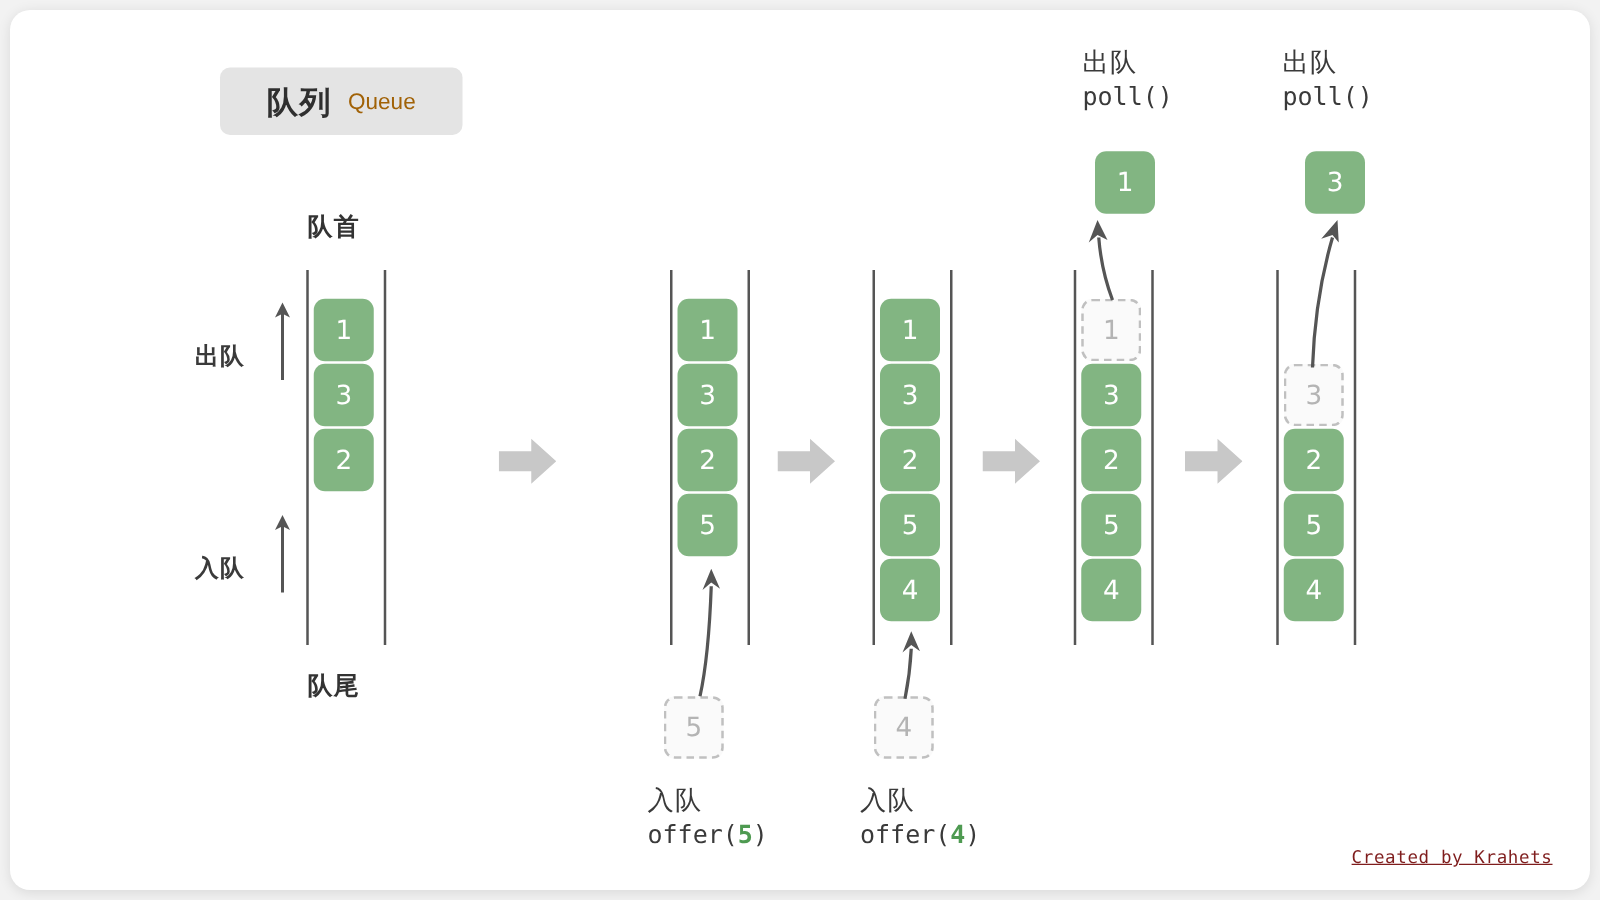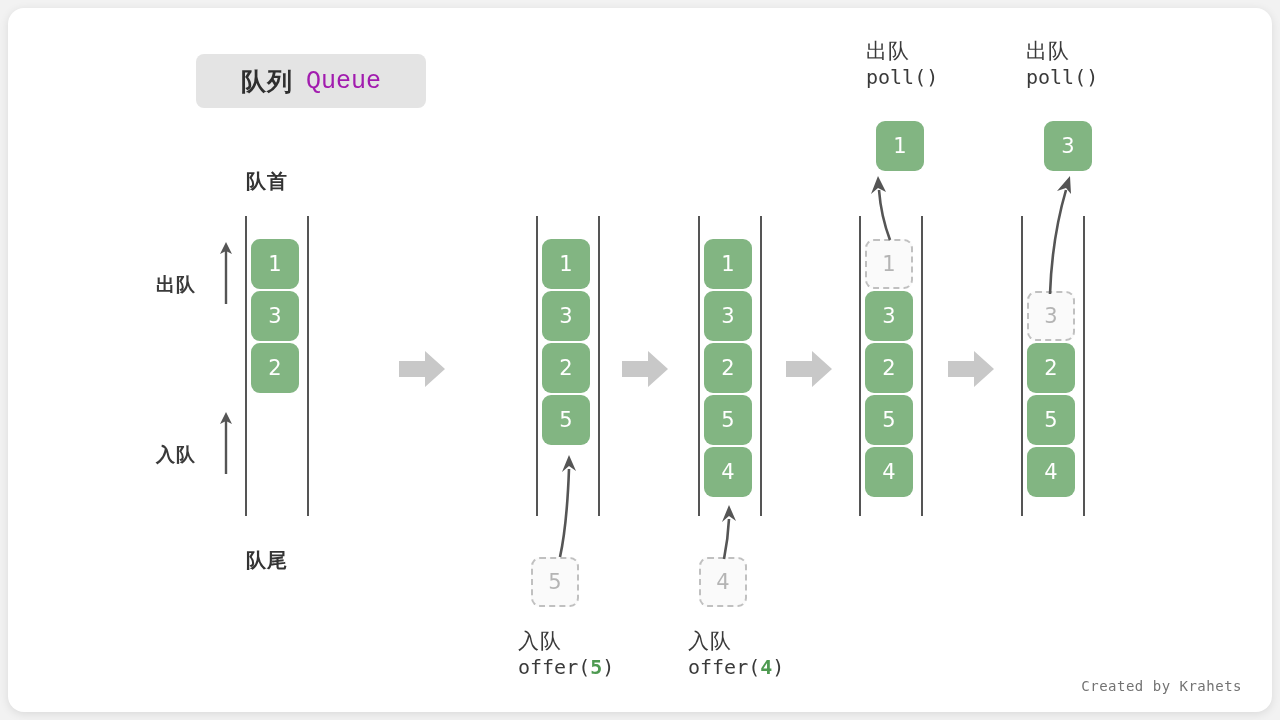--- a/index.html
+++ b/index.html
@@ -16,34 +16,33 @@
     background: #ffffff;
     border-radius: 16px;
     box-shadow: 0 2px 10px rgba(0,0,0,0.10);
     overflow: hidden;
   }
   .abs { position: absolute; }
 
   
   #title-badge {
     left: 168px; top: 46px;
-    width: 230px; height: 54px;
+    width: 194px; height: 54px;
     background: #e4e4e4;
     border-radius: 8px;
     display: flex; align-items: center; justify-content: center;
     gap: 13px;
-    margin-left: 20px;
   }
   #title-badge .cn {
     font-size: 25px; font-weight: bold; color: #2f2f2f;
     letter-spacing: 1px;
   }
   #title-badge .en {
-    font-size: 25px; color: #a21caf;
-    font-family: Liberation Mono, monospace;
+    font-size: 18px; color: #a16207;
+    font-family: Liberation Sans, sans-serif;
   }
 
   
   .hdr-label {
     font-size: 20px; font-weight: bold; color: #333333;
     white-space: nowrap; letter-spacing: 1px;
   }
 
   
   .side-label {
@@ -93,39 +92,40 @@
   .caption .code {
     font-size: 20px; color: #3a3a3a;
     font-family: "DejaVu Sans Mono", "Liberation Mono", monospace;
     display: block; line-height: 1.28;
   }
   .caption .code .num { color: #4e9a51; font-weight: bold; }
 
   
   #footer {
     right: 30px; bottom: 18px;
-    font-size: 14px; color: #737373;
+    font-size: 14px; color: #7f1d1d;
     font-family: "DejaVu Sans Mono", "Liberation Mono", monospace;
     letter-spacing: 0.5px;
+    text-decoration: underline;
   }
 
   .stack { display: flex; flex-direction: column; gap: 2px; }
 </style>
 </head>
 <body>
 
 <div id="card">
 
   <div class="abs" id="title-badge">
     <span class="cn">队列</span>
     <span class="en">Queue</span>
   </div>
 
   <div class="abs hdr-label" style="left:238px; top:160px;text-align:right;">队首</div>
-  <div class="abs hdr-label" style="left:238px; top:539px;">队尾</div>
+  <div class="abs hdr-label" style="left:238px; top:527px;">队尾</div>
 
   <div class="abs side-label" style="left:148px; top:264px;">出队</div>
   <svg class="abs" style="left:207px; top:232px;" width="22" height="66">
     <line x1="11" y1="64" x2="11" y2="10" stroke="#555555" stroke-width="2.4"></line>
     <path d="M11 2 L17 14 L11 11 L5 14 Z" fill="#555555"></path>
   </svg>
 
   <div class="abs side-label" style="left:148px; top:434px;">入队</div>
   <svg class="abs" style="left:207px; top:402px;" width="22" height="66">
     <line x1="11" y1="64" x2="11" y2="10" stroke="#555555" stroke-width="2.4"></line>

